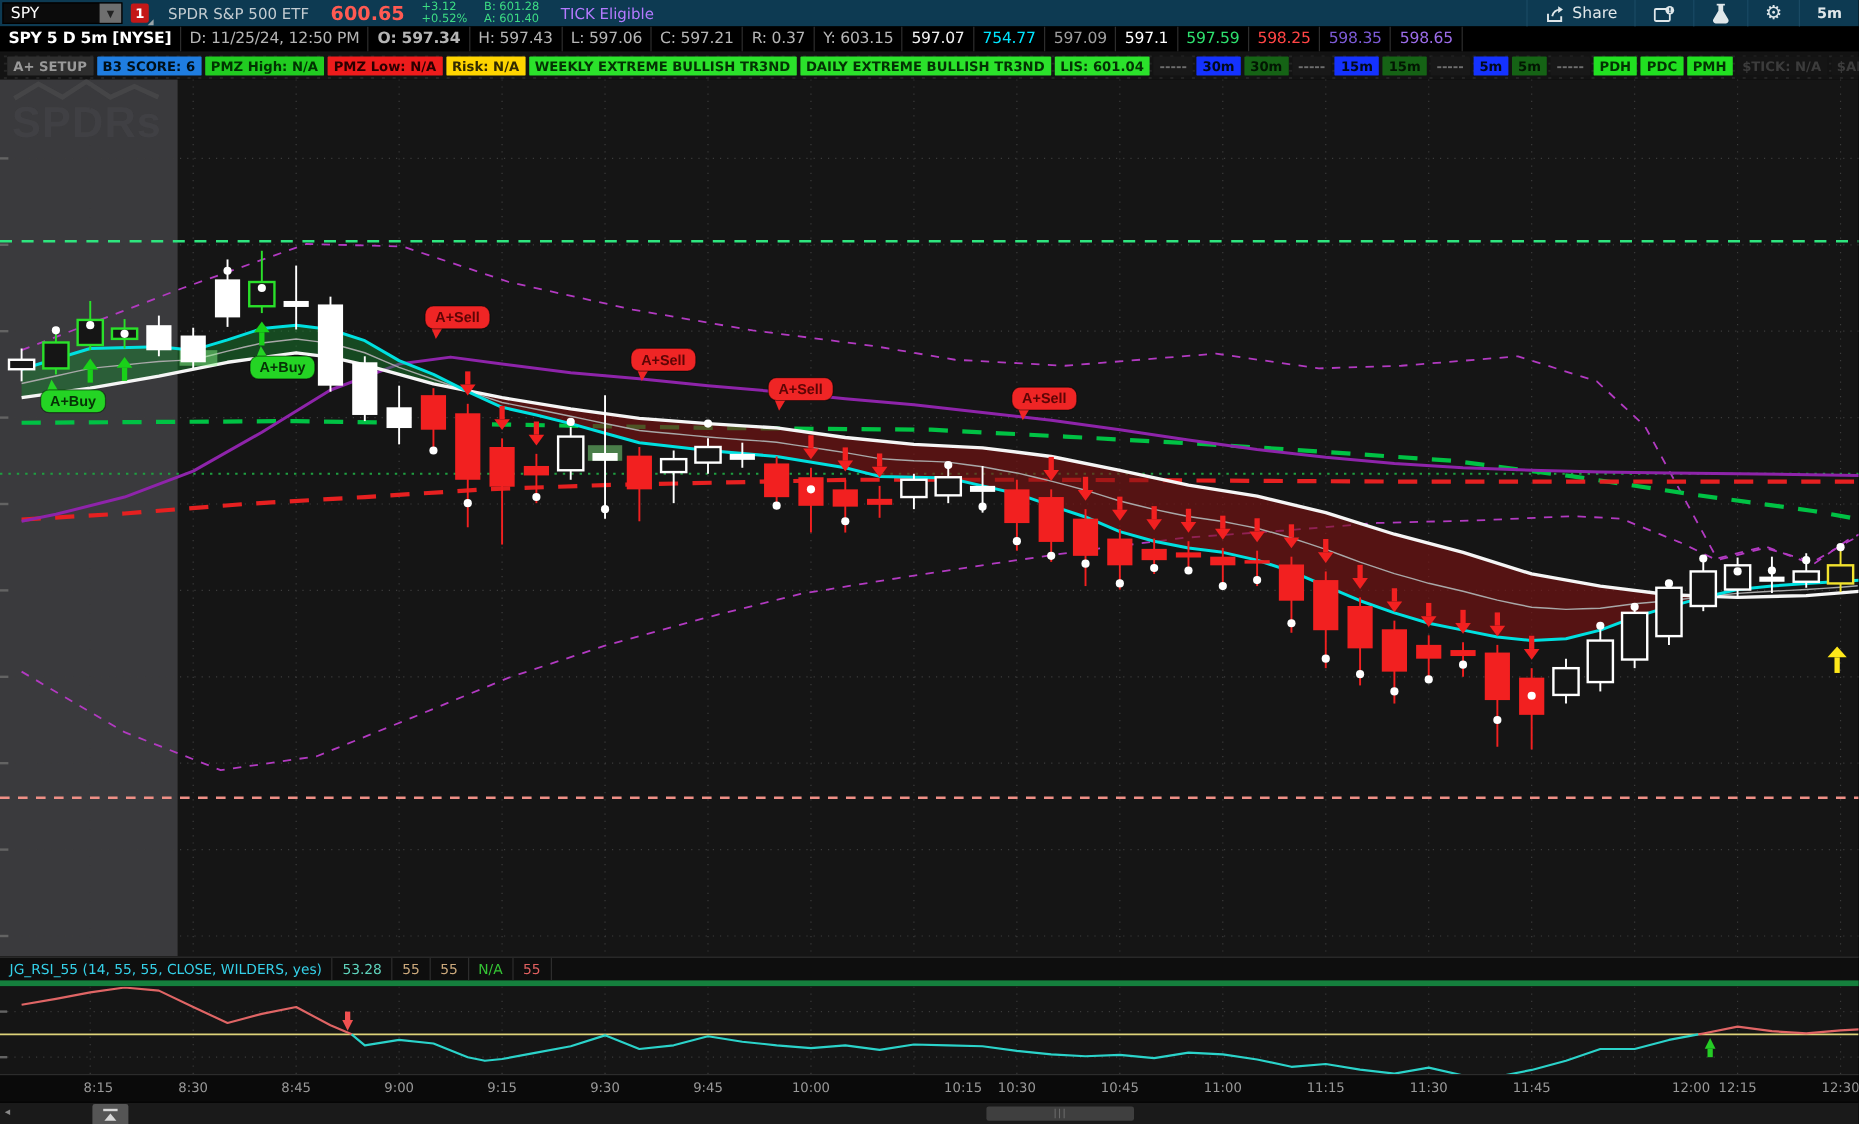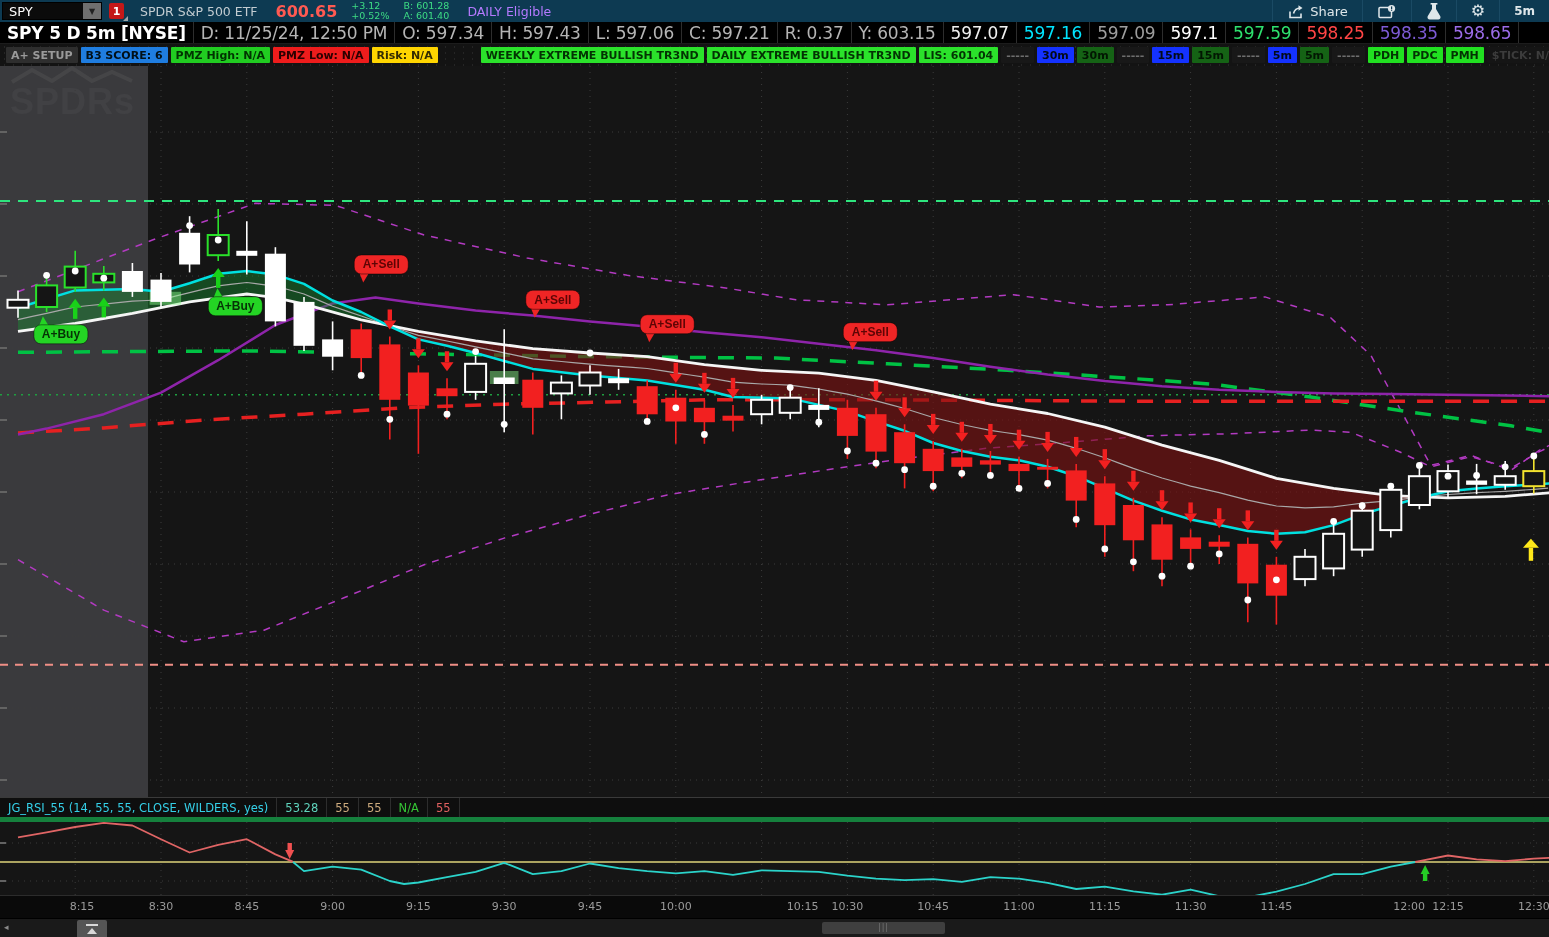--- a/index.html
+++ b/index.html
@@ -13,21 +13,21 @@
   .tname{margin-left:16px;color:#c3ccd1;font-size:12.5px}
   .tprice{margin-left:18px;color:#ff5a52;font-weight:bold;font-size:16px}
   .stack{margin-left:14px;display:flex;flex-direction:column;justify-content:center;line-height:10px;font-size:9.5px;color:#3ddc84}
   .exto{margin-left:18px;color:#b57aff;font-size:12.5px}
   .tb-right{margin-left:auto;display:flex;align-items:center;height:100%}
   .vsep{width:1px;height:100%;background:#1a4a64}
   .tbbtn{display:flex;align-items:center;gap:6px;padding:0 14px;height:100%;cursor:pointer;color:#dfe7ea;font-size:13px}
   .tf{padding:0 14px;font-weight:bold;font-size:12px;color:#dfe7ea}
   
   .obar{height:22px;background:#000;display:flex;align-items:stretch;overflow:hidden;border-bottom:1px solid #1c1c1c}
-  .obar .cell{display:flex;align-items:center;padding:0 7px;border-right:1px solid #2d2d2d;font-size:17px;white-space:nowrap;letter-spacing:-0.2px}
+  .obar .cell{display:flex;align-items:center;padding:0 7px;border-right:1px solid #2d2d2d;font-size:13px;white-space:nowrap;letter-spacing:-0.2px}
   
   .sbar{height:22px;background:#131313;display:flex;align-items:center;gap:3px;padding:0 2px 0 6px;overflow:hidden;
         background-image:radial-gradient(#252525 1px,transparent 1px);background-size:9px 6px}
   .badge{height:16px;display:flex;align-items:center;padding:0 5px;font-size:11px;font-weight:bold;border-radius:1px;white-space:nowrap;flex:0 0 auto}
   
   .chart{height:731px;position:relative;background:#151515;overflow:hidden}
   .chart svg{position:absolute;inset:0}
   
   .rhdr{height:25px;background:#0e0e0e;border-top:1px solid #3a3a3a;border-bottom:5px solid #15803d;display:flex;align-items:stretch;overflow:hidden}
   .rhdr .cell{display:flex;align-items:center;padding:0 8px;border-right:1px solid #2d2d2d;font-size:11.5px;white-space:nowrap}
@@ -57,21 +57,21 @@
   <span class="tname">SPDR S&amp;P 500 ETF</span>
   <span class="tprice">600.65</span>
   <span class="stack">
     <span>+3.12</span>
     <span>+0.52%</span>
   </span>
   <span class="stack">
     <span>B: 601.28</span>
     <span>A: 601.40</span>
   </span>
-  <span class="exto">DAILY Eligible</span>
+  <span class="exto">TICK Eligible</span>
   <div class="tb-right">
     <div class="vsep"></div>
     <div class="tbbtn">
       <svg width="17" height="17" viewBox="0 0 17 17">
           <path d="M3 8.5 V14.5 H14 V10.5" fill="none" stroke="#dfe7ea" stroke-width="1.6"></path>
           <path d="M6.5 10.5 C7.5 6.5 10.5 5 13.5 5" fill="none" stroke="#dfe7ea" stroke-width="1.6"></path>
           <path d="M11.5 2.2 L15.5 5 L11.5 7.8 Z" fill="#dfe7ea"></path>
         </svg>
       <span>Share</span>
     </div>
@@ -97,44 +97,44 @@
     </div>
     <div class="vsep"></div>
     <span class="tf">5m</span>
   </div>
 </div>
 
 <div class="obar">
 
 <span class="cell" style="color: rgb(255, 255, 255); font-weight: bold;">SPY 5 D 5m [NYSE]</span>
     <span class="cell" style="color: rgb(181, 181, 181);">D: 11/25/24, 12:50 PM</span>
-    <span class="cell" style="color: rgb(181, 181, 181);">O: 597.34</span>
+    <span class="cell" style="color: rgb(181, 181, 181); font-weight: bold;">O: 597.34</span>
     <span class="cell" style="color: rgb(181, 181, 181);">H: 597.43</span>
     <span class="cell" style="color: rgb(181, 181, 181);">L: 597.06</span>
     <span class="cell" style="color: rgb(181, 181, 181);">C: 597.21</span>
     <span class="cell" style="color: rgb(181, 181, 181);">R: 0.37</span>
     <span class="cell" style="color: rgb(181, 181, 181);">Y: 603.15</span>
     <span class="cell" style="color: rgb(240, 240, 240);">597.07</span>
-    <span class="cell" style="color: rgb(0, 229, 255);">597.16</span>
+    <span class="cell" style="color: rgb(0, 229, 255);">754.77</span>
     <span class="cell" style="color: rgb(158, 158, 158);">597.09</span>
     <span class="cell" style="color: rgb(255, 255, 255);">597.1</span>
     <span class="cell" style="color: rgb(46, 224, 110);">597.59</span>
     <span class="cell" style="color: rgb(255, 69, 69);">598.25</span>
     <span class="cell" style="color: rgb(125, 91, 214);">598.35</span>
     <span class="cell" style="color: rgb(155, 108, 232);">598.65</span>
   </div>
 
 <div class="sbar">
 
 <span class="badge" style="background: rgb(46, 46, 46); color: rgb(154, 154, 154);">A+ SETUP</span>
     <span class="badge" style="background: rgb(31, 125, 224); color: rgb(0, 16, 24);">B3 SCORE: 6</span>
     <span class="badge" style="background: rgb(33, 204, 33); color: rgb(1, 51, 1);">PMZ High: N/A</span>
     <span class="badge" style="background: rgb(238, 28, 28); color: rgb(43, 0, 0);">PMZ Low: N/A</span>
     <span class="badge" style="background: rgb(255, 213, 0); color: rgb(51, 43, 0);">Risk: N/A</span>
-    <span class="badge" style="background: rgb(43, 226, 43); color: rgb(3, 51, 3); margin-left: 40px;">WEEKLY EXTREME BULLISH TR3ND</span>
+    <span class="badge" style="background: rgb(43, 226, 43); color: rgb(3, 51, 3);">WEEKLY EXTREME BULLISH TR3ND</span>
     <span class="badge" style="background: rgb(43, 226, 43); color: rgb(3, 51, 3);">DAILY EXTREME BULLISH TR3ND</span>
     <span class="badge" style="background: rgb(43, 226, 43); color: rgb(3, 51, 3);">LIS: 601.04</span>
     <span class="badge" style="background: rgb(24, 24, 24); color: rgb(110, 110, 110);">-----</span>
     <span class="badge" style="background: rgb(20, 50, 255); color: rgb(2, 10, 26);">30m</span>
     <span class="badge" style="background: rgb(21, 99, 21); color: rgb(2, 22, 2);">30m</span>
     <span class="badge" style="background: rgb(24, 24, 24); color: rgb(110, 110, 110);">-----</span>
     <span class="badge" style="background: rgb(20, 50, 255); color: rgb(2, 10, 26);">15m</span>
     <span class="badge" style="background: rgb(21, 99, 21); color: rgb(2, 22, 2);">15m</span>
     <span class="badge" style="background: rgb(24, 24, 24); color: rgb(110, 110, 110);">-----</span>
     <span class="badge" style="background: rgb(20, 50, 255); color: rgb(2, 10, 26);">5m</span>

